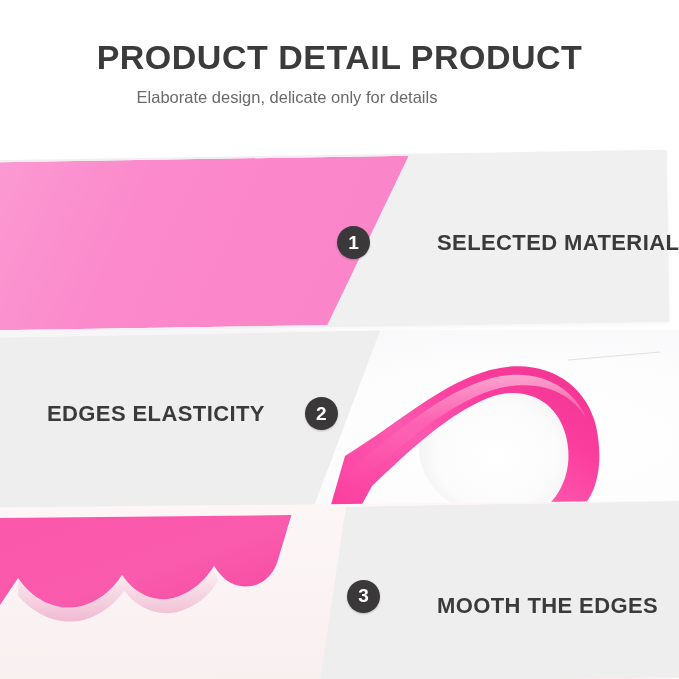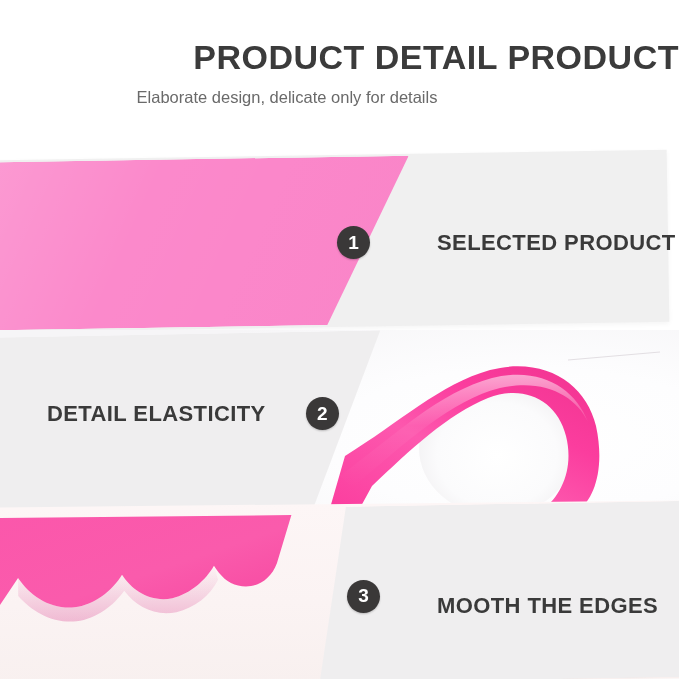--- a/index.html
+++ b/index.html
@@ -33,21 +33,20 @@
     position: absolute;
     left: 0;
     top: 37px;
     width: 679px;
     font-size: 34px;
     font-weight: bold;
     letter-spacing: 0.5px;
     color: #3b3b3b;
     line-height: 40px;
     white-space: nowrap;
-    text-align: right;
   }
   .subtitle {
     position: absolute;
     left: 0;
     top: 86px;
     width: 574px;
     font-size: 16.5px;
     font-weight: normal;
     color: #6a6a6a;
     line-height: 22px;
@@ -224,21 +223,21 @@
   </div>
 
   <div class="panel" id="panel-1">
     <div class="card"></div>
     <div class="pink-block"></div>
     <div class="pink-sheen"></div>
   </div>
 
   <div class="step" id="step-1">
     <div class="badge">1</div>
-    <div class="step-label">SELECTED PRODUCT</div>
+    <div class="step-label">SELECTED MATERIAL</div>
   </div>
 
   <div class="panel" id="panel-2">
     <div class="photo"></div>
 
     <svg class="band-svg" viewBox="0 0 679 186" preserveAspectRatio="none">
       <defs>
         <linearGradient id="bandGrad" x1="0" y1="1" x2="1" y2="0">
           <stop offset="0%" stop-color="#fb3d9e"></stop>
           <stop offset="42%" stop-color="#fd58ae"></stop>
@@ -276,21 +275,21 @@
                C 576 70 544 52 500 62
                C 452 74 406 116 352 162 Z" fill="url(#bandGloss)"></path>
 
       <path d="M 568 344 L 660 336" stroke="#e3dfe3" stroke-width="1" fill="none" transform="translate(0,-310)"></path>
     </svg>
 
     <div class="left-card"></div>
   </div>
 
   <div class="step" id="step-2">
-    <div class="step-label">DETAIL ELASTICITY</div>
+    <div class="step-label">EDGES ELASTICITY</div>
     <div class="badge">2</div>
   </div>
 
   <div class="panel" id="panel-3">
     <div class="photo-bg"></div>
 
     <svg class="scallop" viewBox="0 0 420 140" preserveAspectRatio="none">
       <defs>
         <linearGradient id="scallopGrad" x1="0" y1="0" x2="1" y2="1">
           <stop offset="0%" stop-color="#fb57ab"></stop>

